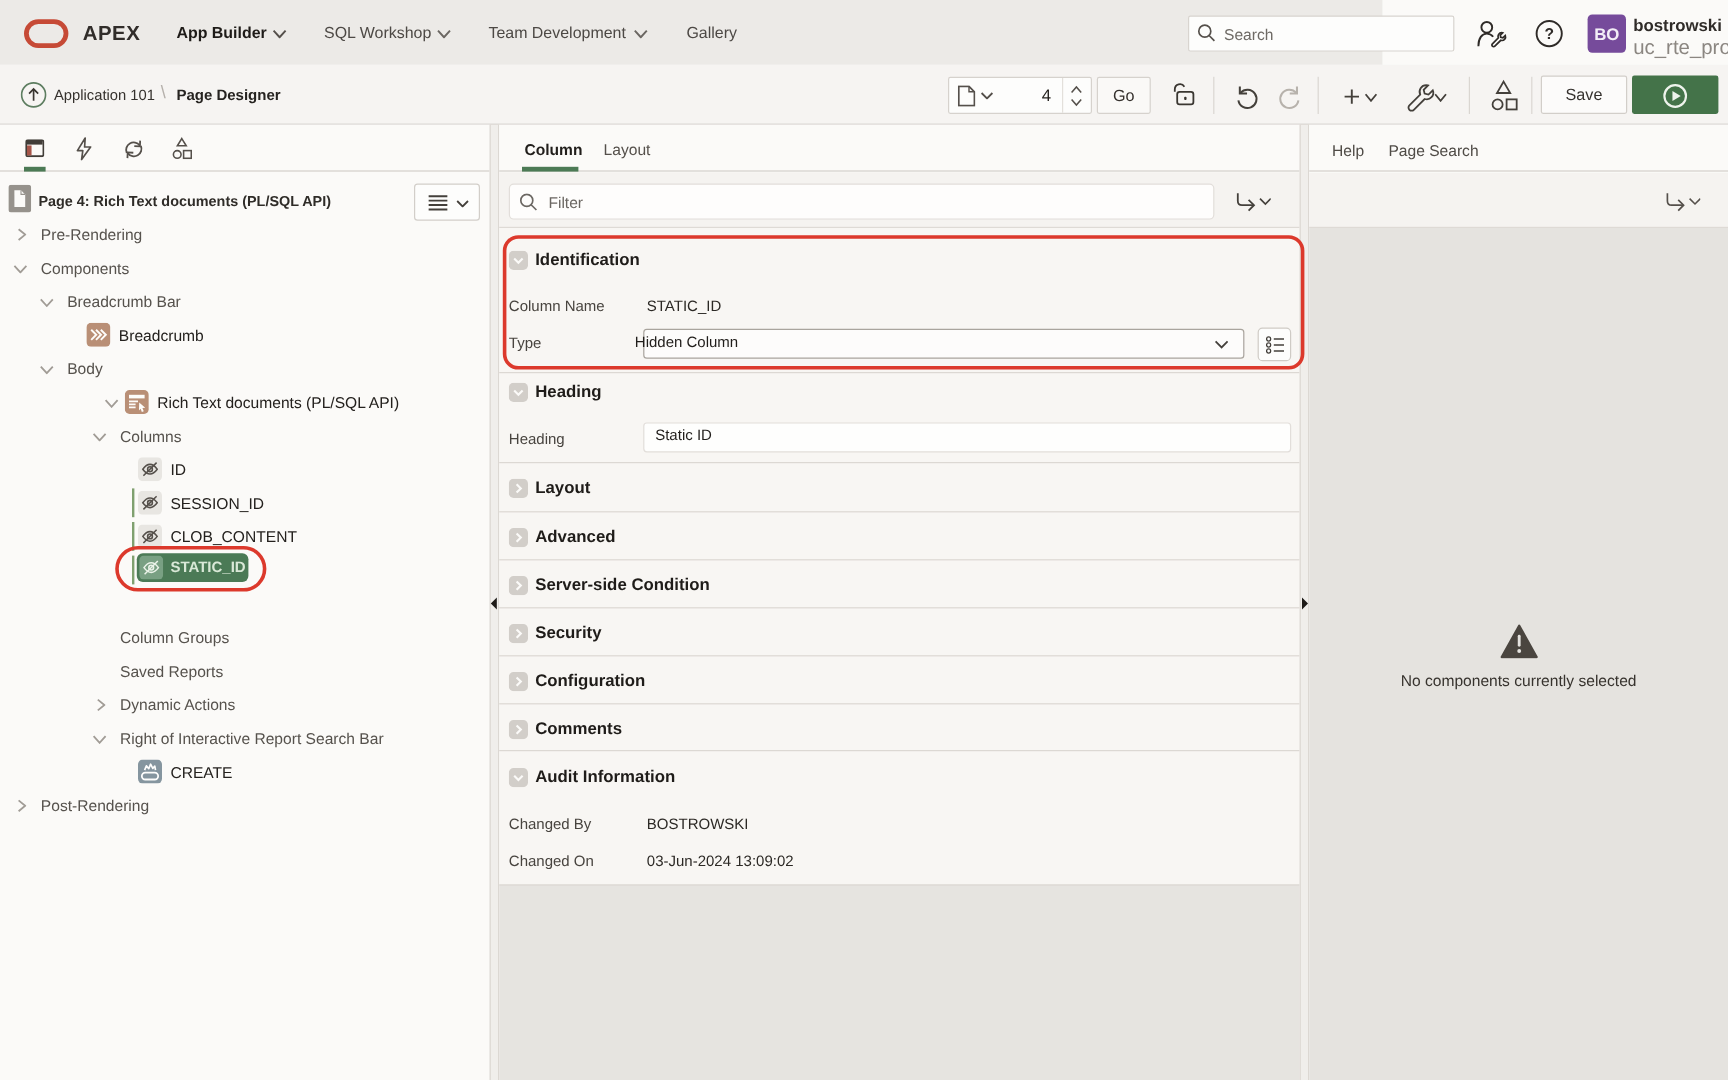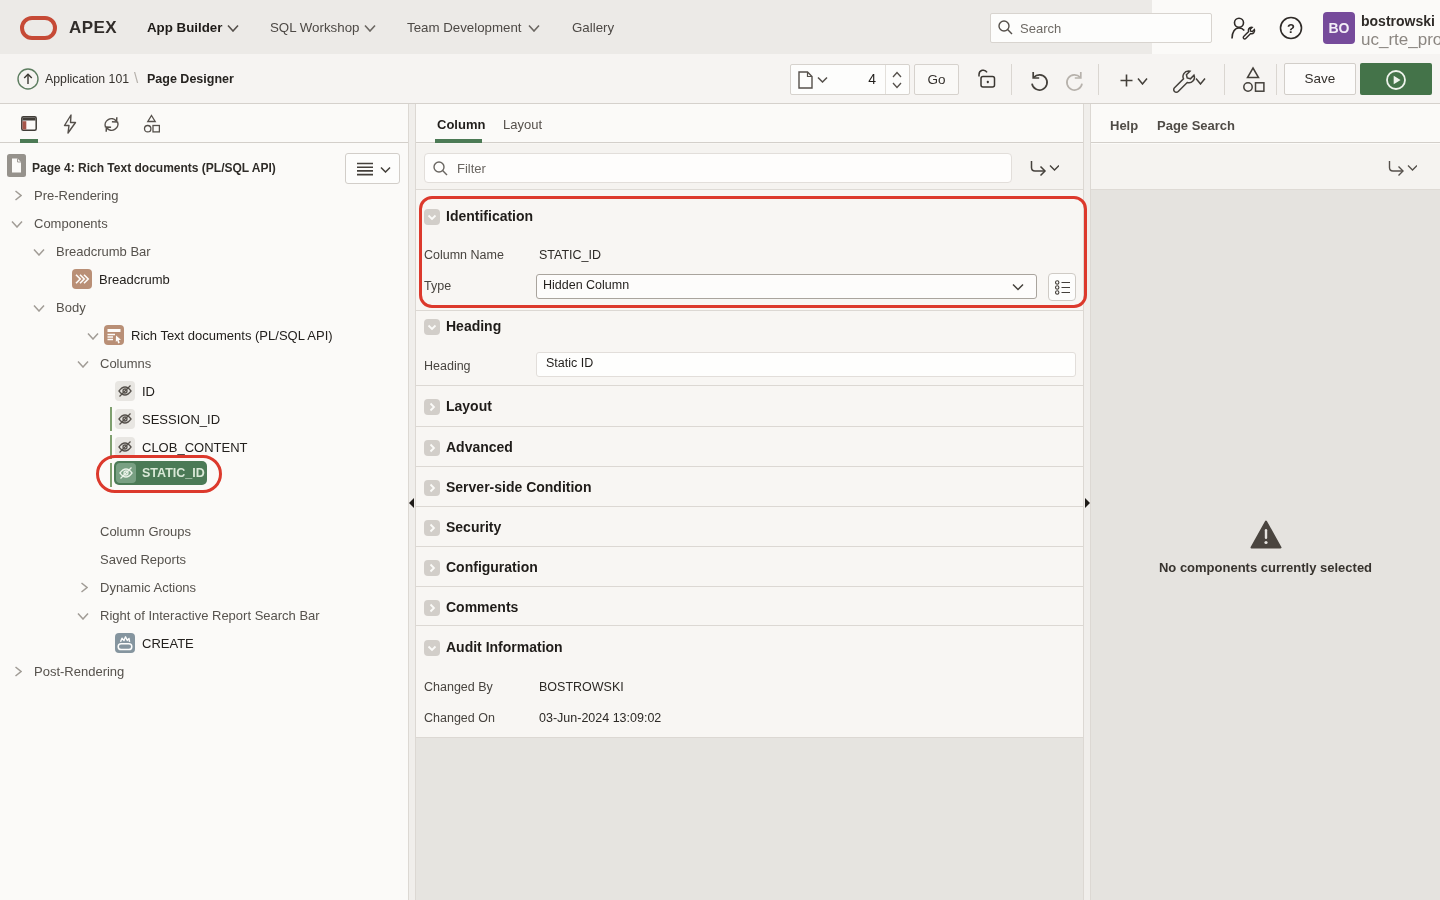--- a/index.html
+++ b/index.html
@@ -22,21 +22,21 @@
   #pagebox { left:790px; top:10px; width:120px; height:31px; background:#fdfdfc; border:1px solid #d6d2cd; border-radius:2px; }
   #pagenum { left:846px; top:17px; width:30px; text-align:right; font-size:14px; color:#211e1b; }
   #gobtn { left:914px; top:10px; width:45px; height:31px; background:#faf9f7; border:1px solid #d6d2cd; border-radius:2px; text-align:center; line-height:29px; font-size:13.5px; color:#35312d; }
   .vsep { top:10px; width:1px; height:31px; background:#dad6d1; }
   #savebtn { left:1284px; top:9px; width:72px; height:32px; background:#fcfbfa; border:1px solid #d2cec9; border-radius:2px; text-align:center; line-height:30px; font-size:13.5px; color:#35312d; }
   #runbtn { left:1360px; top:9px; width:72px; height:32px; background:#447349; border-radius:2px; }
   #lpanel { left:0; top:104px; width:408px; height:796px; background:#fbfaf8; }
   #lsplit { left:408px; top:104px; width:8px; height:796px; background:#f0eeeb; border-left:1px solid #dcd8d3; border-right:1px solid #dcd8d3; }
   #cpanel { left:416px; top:104px; width:667px; height:796px; background:#f8f6f3; }
   #rsplit { left:1083px; top:104px; width:8px; height:796px; background:#f0eeeb; border-left:1px solid #dcd8d3; border-right:1px solid #dcd8d3; }
-  #rpanel { left:1091px; top:104px; width:349px; height:796px; background:#fbfaf8;font-weight:bold; }
+  #rpanel { left:1091px; top:104px; width:349px; height:796px; background:#fbfaf8; }
   .tabrow { left:0; top:0; height:39px; border-bottom:1px solid #d3cfca; width:100%; background:#fbfaf8; }
   .greenline { background:#4c7a55; height:4px; }
   #treehdr-title { left:32px; top:57px; font-size:12px; font-weight:bold; color:#2f2c28; }
   #treemenu { left:345px; top:49px; width:55px; height:31px; background:#fdfdfc; border:1px solid #d2cec9; border-radius:3px; }
   .trow { left:0; height:28px; width:100%; }
   .tlabel { position:absolute; top:7px; font-size:13px; color:#56524d; }
   .tname  { position:absolute; top:7px; font-size:13px; color:#24211e; }
   .greenbar { position:absolute; left:110px; top:2px; width:2px; height:24px; background:#7fa06f; }
   #filterrow { left:0; top:40px; width:667px; height:46px; background:#f5f3f0; border-bottom:1px solid #dedad5; }
   #filterbox { left:8px; top:9px; width:588px; height:30px; background:#fefdfc; border:1px solid #e2deda; border-radius:4px; }
@@ -337,21 +337,21 @@
 </div>
 <svg class="abs" style="left:8px;top:105px;" width="16" height="16" viewBox="0 0 16 16">
       <rect width="16" height="16" rx="4" fill="#d2cec9"></rect>
       <path d="M4.5 6.5 L8 10 L11.5 6.5" fill="none" stroke="#fbfaf8" stroke-width="1.8"></path>
     </svg>
     <div class="acc-title" style="top:104px;">Identification</div>
     <div class="plabel" style="top:144px;">Column Name</div>
     <div class="pvalue" style="top:144px;">STATIC_ID</div>
     <div class="plabel" style="top:175px;">Type</div>
     <div class="abs" style="left:120px; top:170px; width:501px; height:25px; background:#fdfcfb; border:1px solid #a9a49d; border-radius:3px;"></div>
-    <div class="abs" style="left:127px; top:174px; font-size:12.5px; color:#211e1b;">Hidden Column</div>
+    <div class="abs" style="left:113px; top:174px; font-size:12.5px; color:#211e1b;">Hidden Column</div>
     <svg style="position:absolute;left:596px;top:179px;" width="12" height="8" viewBox="0 0 12 8">
       <path d="M1 1.5 L6 6.5 L11 1.5" fill="none" stroke="#44403b" stroke-width="1.5"></path>
     </svg>
     <div class="abs" style="left:632px; top:169px; width:28px; height:28px; background:#fdfdfc; border:1px solid #cfcbc5; border-radius:4px;">
       <svg style="position:absolute;left:6px;top:6px;" width="16" height="15" viewBox="0 0 16 15">
 <circle cx="2.2" cy="2.5" r="1.7" fill="none" stroke="#44403b" stroke-width="1.1"></circle>
 <circle cx="2.2" cy="7.5" r="1.7" fill="none" stroke="#44403b" stroke-width="1.1"></circle>
 <circle cx="2.2" cy="12.5" r="1.7" fill="none" stroke="#44403b" stroke-width="1.1"></circle>
 <path d="M6.5 2.5 H15 M6.5 7.5 H15 M6.5 12.5 H15" stroke="#44403b" stroke-width="1.2"></path>
 </svg>

